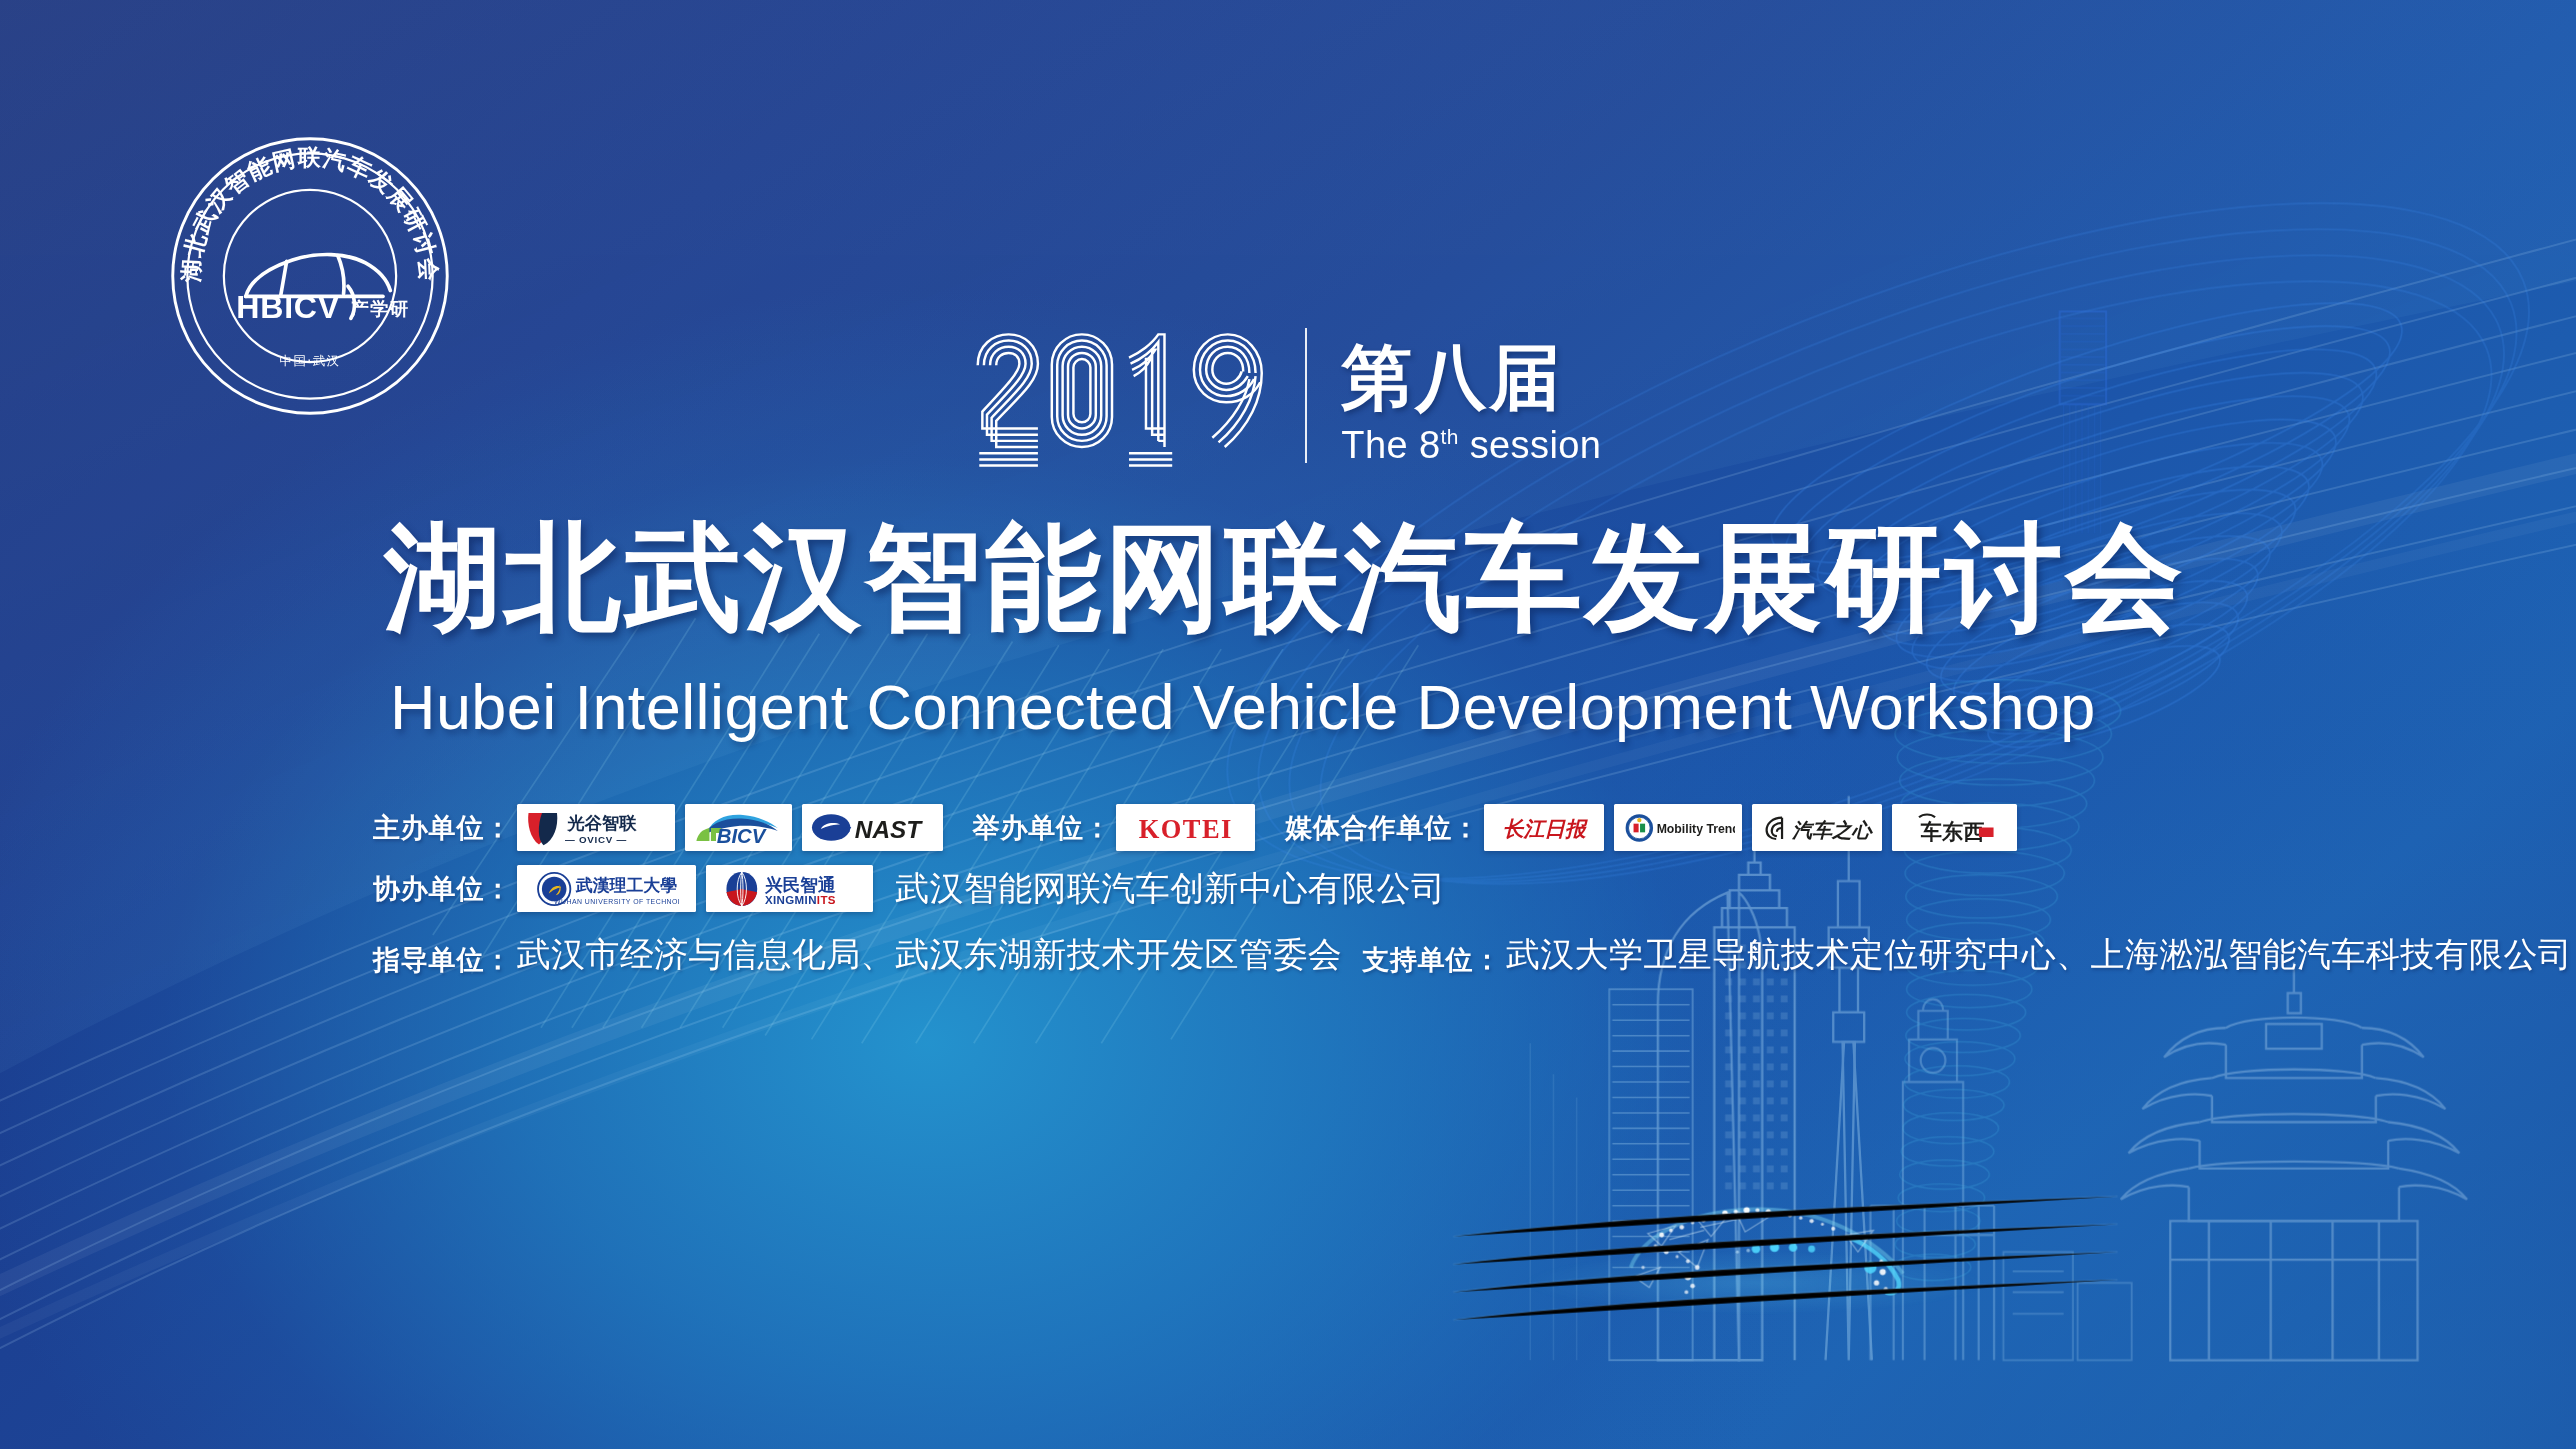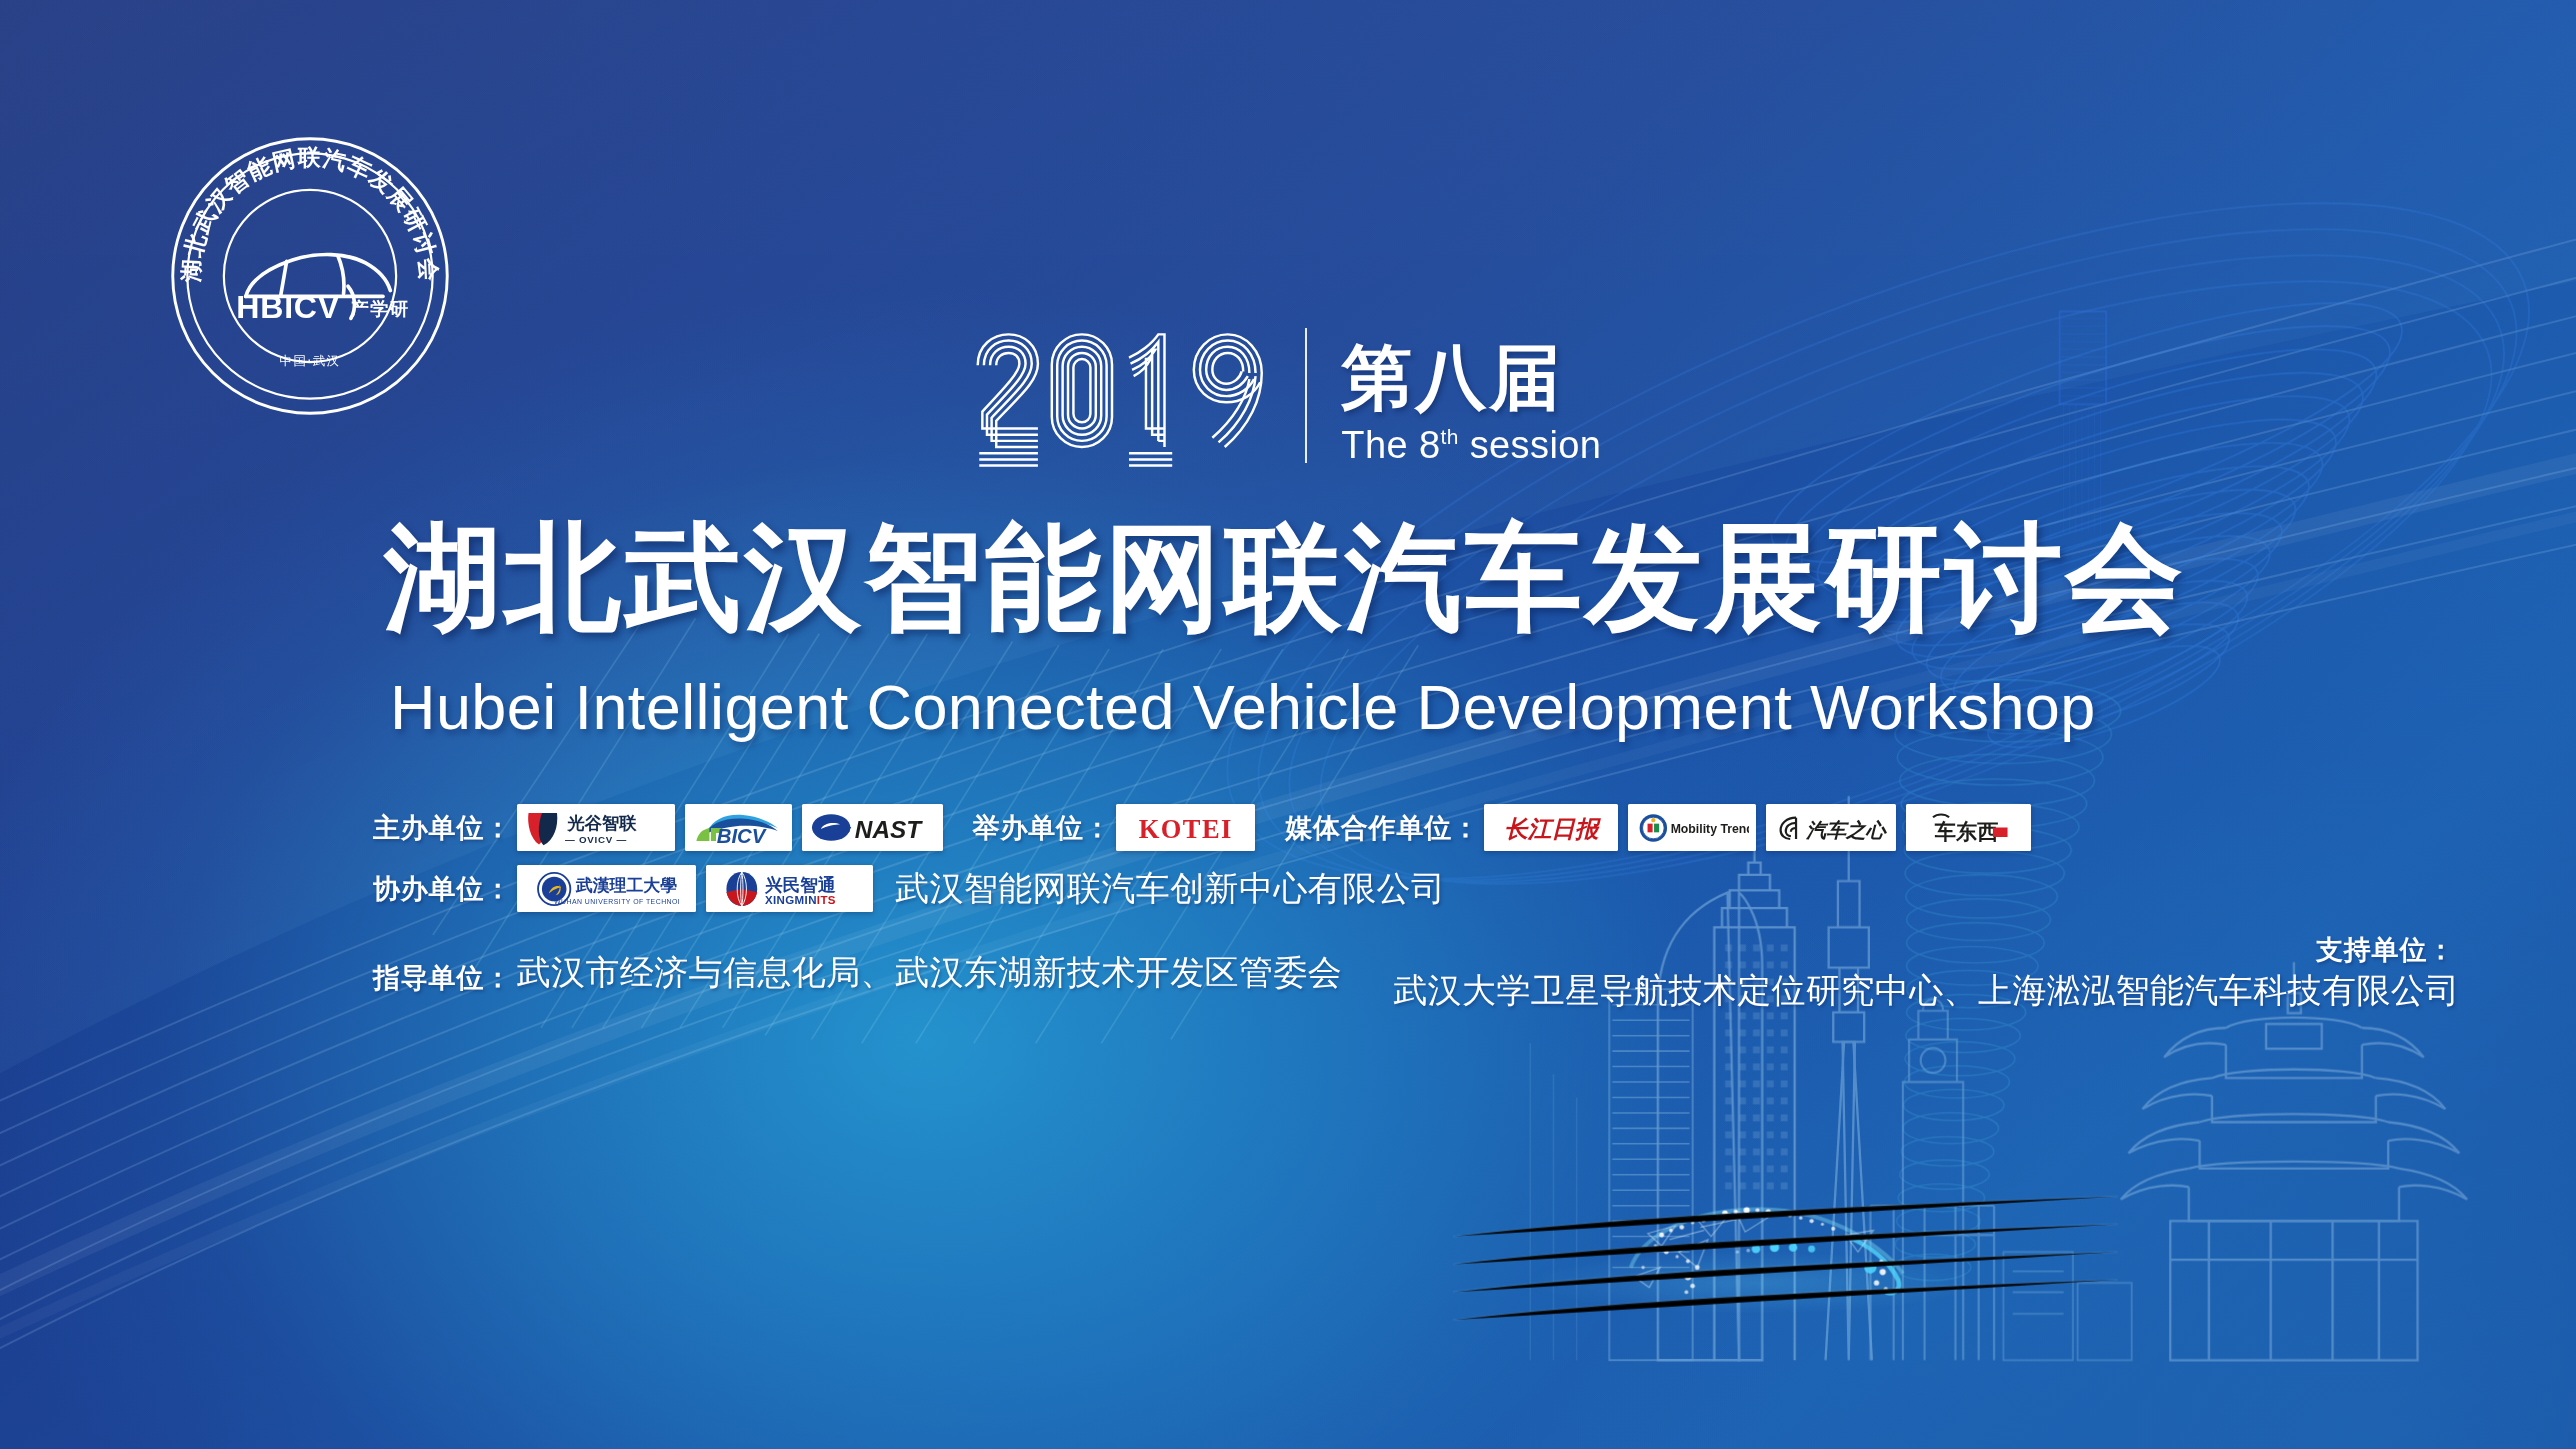--- a/index.html
+++ b/index.html
@@ -85,21 +85,21 @@
     box-shadow:0 1.5px 5.4px rgba(5,25,70,.30);
   }
   .chip svg{ display:block; }
   .chip:last-child{ margin-right:0; }
 
   .gap{ width:20px; flex:none; }
   .gap-sm{ width:12.4px; flex:none; }
 
   #row3{ display:flex; align-items:center; margin-top:20px; }
   #row3 .seg{ display:flex; align-items:flex-end; white-space:nowrap; }
-  #row3 .seg2{ margin-left:51px;flex-direction:column; }
+  #row3 .seg2{ margin-left:20px; }
 </style>
 </head>
 <body>
 
 <div id="banner">
 
   <svg class="bg-svg" viewBox="0 0 3333 1875" preserveAspectRatio="none">
     <defs>
       <linearGradient id="swoosh" x1="0" y1="0" x2="1" y2="1">
         <stop offset="0%" stop-color="#ffffff" stop-opacity=".16"></stop>
@@ -631,21 +631,21 @@
 
       <div class="chip" style="width:139px">
         <svg width="130" height="34" viewBox="0 0 168 44">
           <text x="84" y="35" text-anchor="middle" font-family="'Liberation Serif','DejaVu Serif',serif" font-size="36" font-weight="bold" fill="#d8202a" letter-spacing="2">KOTEI</text>
         </svg>
       </div>
 
       <span class="gap"></span>
       <span class="slabel">媒体合作单位：</span>
 
-      <div class="chip" style="width:134px">
+      <div class="chip" style="width:120px">
         <svg width="121" height="39" viewBox="0 0 156 50">
           <text x="78" y="38" text-anchor="middle" font-family="'DejaVu Sans',sans-serif" font-size="31" font-weight="bold" fill="#c8161d" font-style="italic">长江日报</text>
         </svg>
       </div>
 
       <div class="chip" style="width:128px">
         <svg width="121" height="36" viewBox="0 0 156 46">
           <circle cx="24" cy="23" r="19" fill="#1a4f9c"></circle>
           <circle cx="24" cy="23" r="15" fill="#ffffff" stroke="#1a4f9c" stroke-width="1.2"></circle>
           <rect x="16" y="17" width="7" height="12" fill="#d8202a"></rect>

